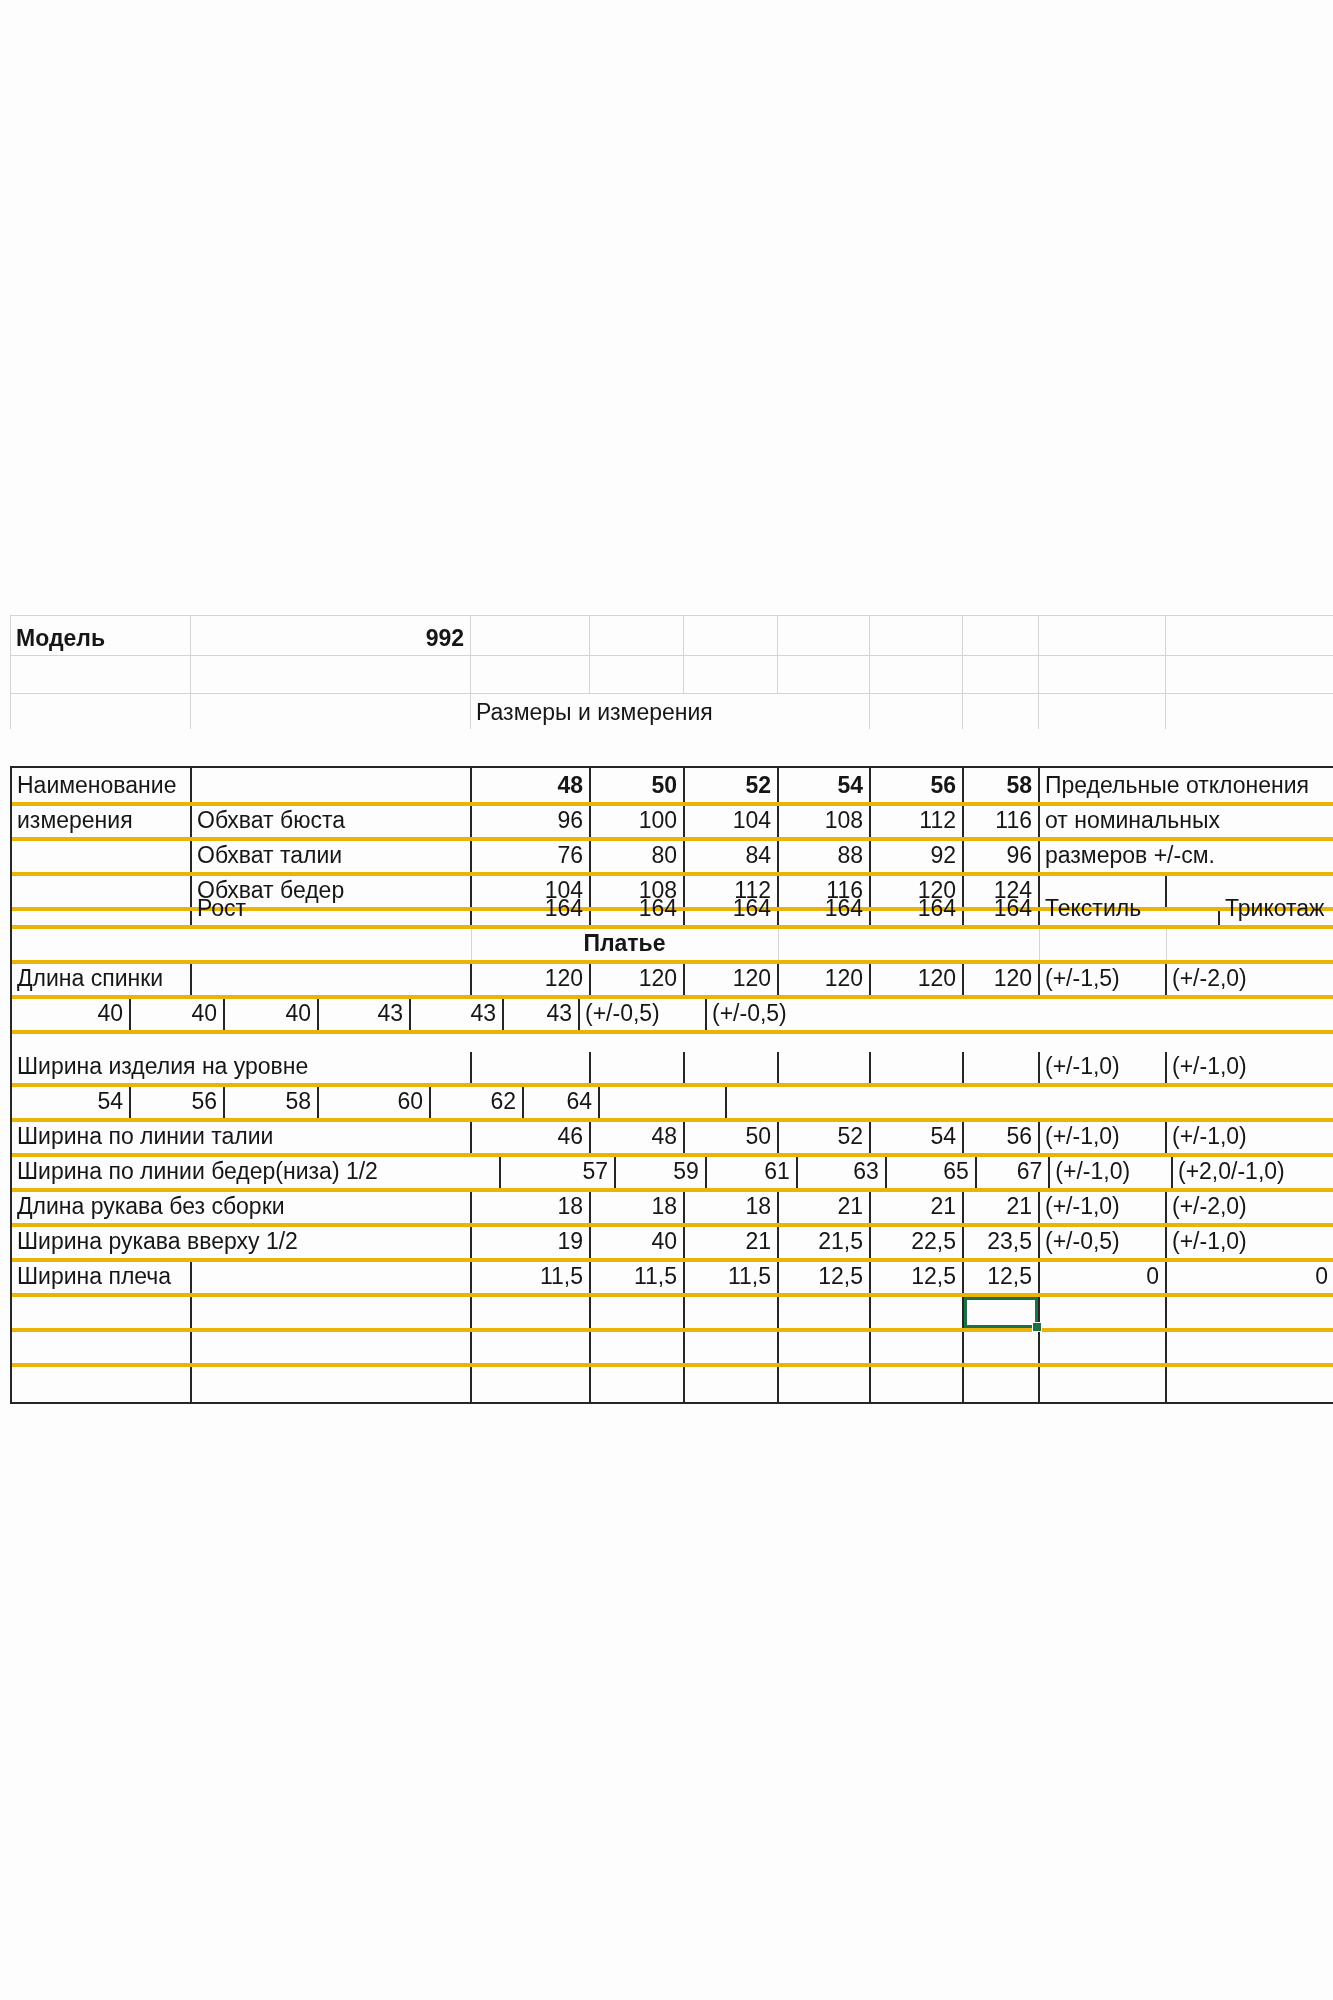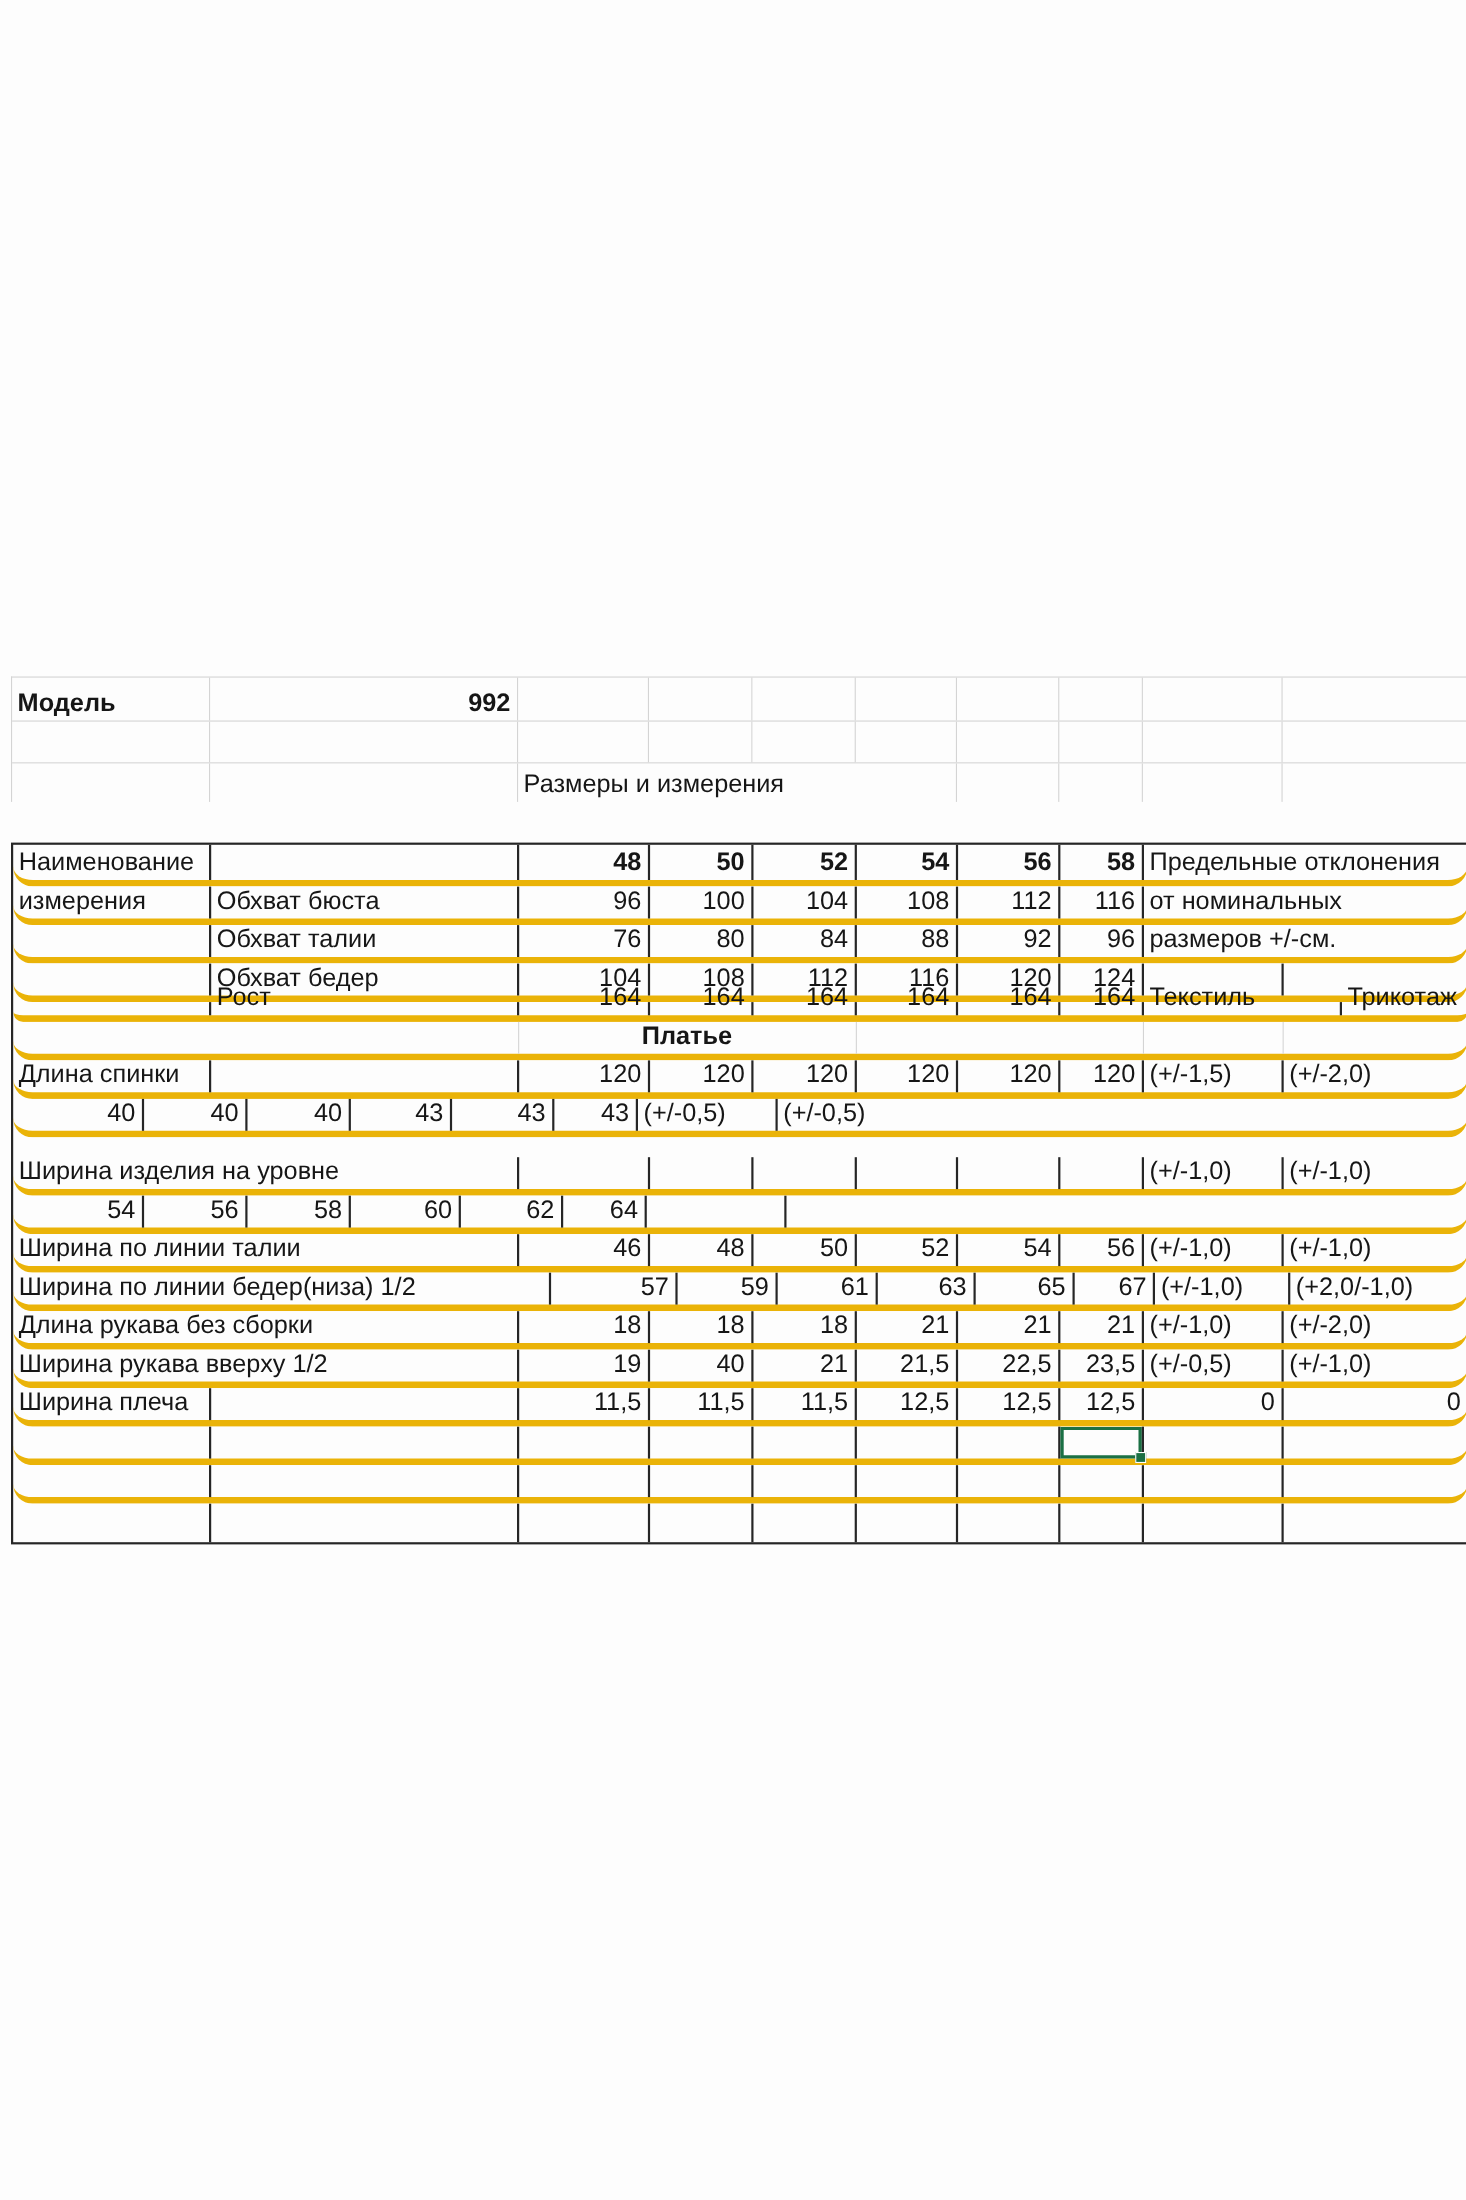--- a/index.html
+++ b/index.html
@@ -8,21 +8,21 @@
     background:#ffffff;
     font-family:"Liberation Sans", sans-serif;
     color:#161616;
   }
   #canvas{position:relative;width:1333px;height:2000px;overflow:hidden;background:#fdfdfd;}
   .sheet{position:absolute;left:10px;width:1322px;}
   .sheet-upper{top:615px;border-top:1px solid #d4d4d4;border-left:1px solid #d4d4d4;}
   .sheet-table{top:766px;border:2px solid #262626;}
   .row{display:flex;box-sizing:border-box;}
   .bb-g{border-bottom:1px solid #d4d4d4;}
-  .bb-k{border-bottom:6px solid #eab308;border-radius:18px;}
+  .bb-k{border-bottom:4px solid #eab308;}
   .cell{
     box-sizing:border-box;
     display:flex;align-items:flex-end;
     padding:0 6px 5px 5px;
     white-space:nowrap;
     font-size:23px;line-height:1.05;
     overflow:visible;
     position:relative;
   }
   .s-g{border-right:1px solid #d4d4d4;}
@@ -172,21 +172,21 @@
         <div class="cell s-k a-l" style="width: 92px;"></div>
         <div class="cell s-k a-l" style="width: 93px;"></div>
         <div class="cell s-k a-l" style="width: 76px;"></div>
         <div class="cell s-k a-l" style="width: 127px;">(+/-1,0)</div>
         <div class="cell s-k a-l" style="width: 167px;">(+/-1,0)</div>
       </div>
       <div class="row bb-k" style="height: 35px;">
         <div class="cell s-k a-r" style="width: 119px;">54</div>
         <div class="cell s-k a-r" style="width: 94px;">56</div>
         <div class="cell s-k a-r" style="width: 94px;">58</div>
-        <div class="cell s-k a-r" style="width: 100px; padding-left: 14px;">60</div>
+        <div class="cell s-k a-r" style="width: 112px; padding-left: 14px;">60</div>
         <div class="cell s-k a-r" style="width: 93px;">62</div>
         <div class="cell s-k a-r" style="width: 76px;">64</div>
         <div class="cell s-k a-l" style="width: 127px;"></div>
         <div class="cell s-k a-l" style="width: 167px;"></div>
       </div>
       <div class="row bb-k" style="height: 35px;">
         <div class="cell s-k a-l" style="width: 460px;">Ширина по линии талии</div>
         <div class="cell s-k a-r" style="width: 119px;">46</div>
         <div class="cell s-k a-r" style="width: 94px;">48</div>
         <div class="cell s-k a-r" style="width: 94px;">50</div>

